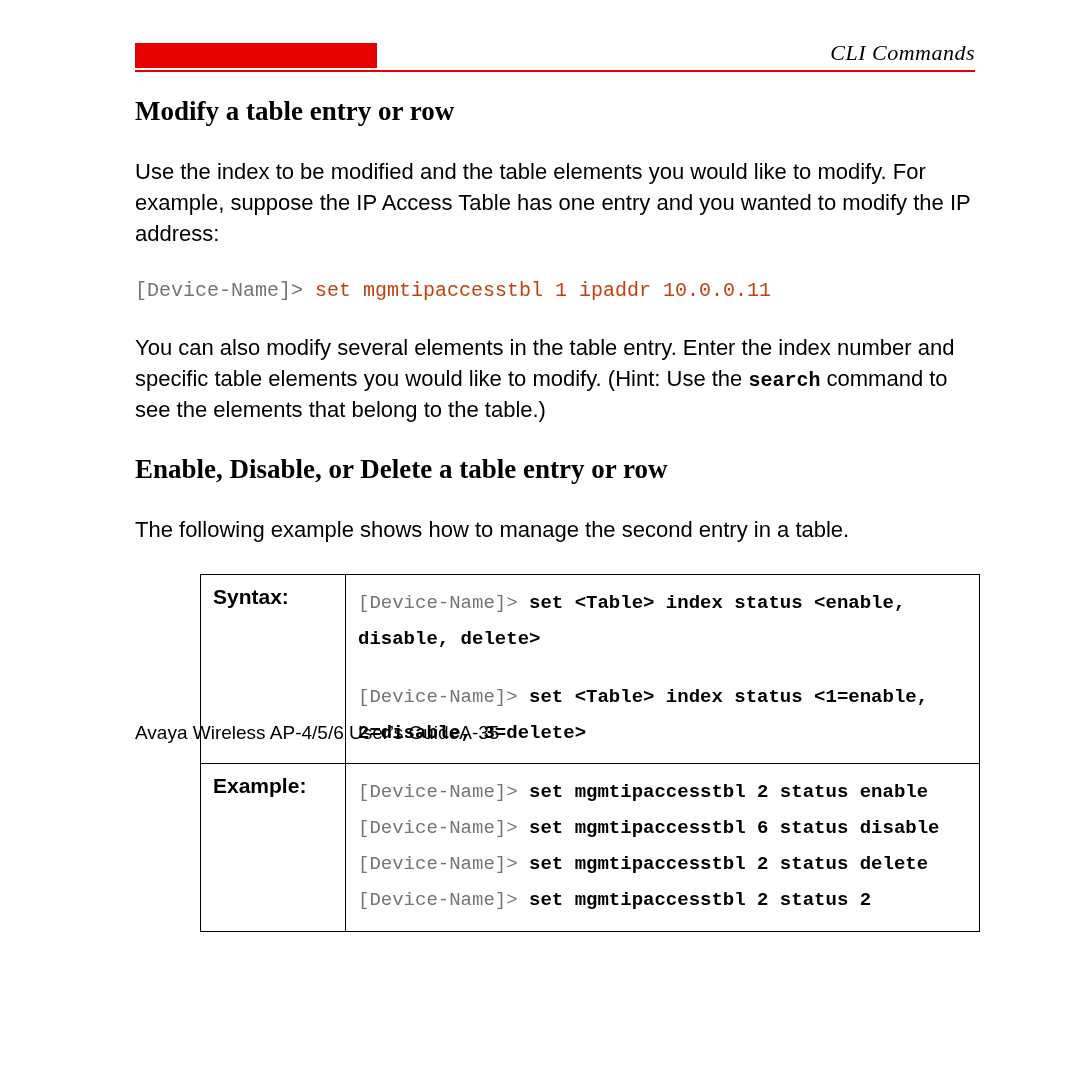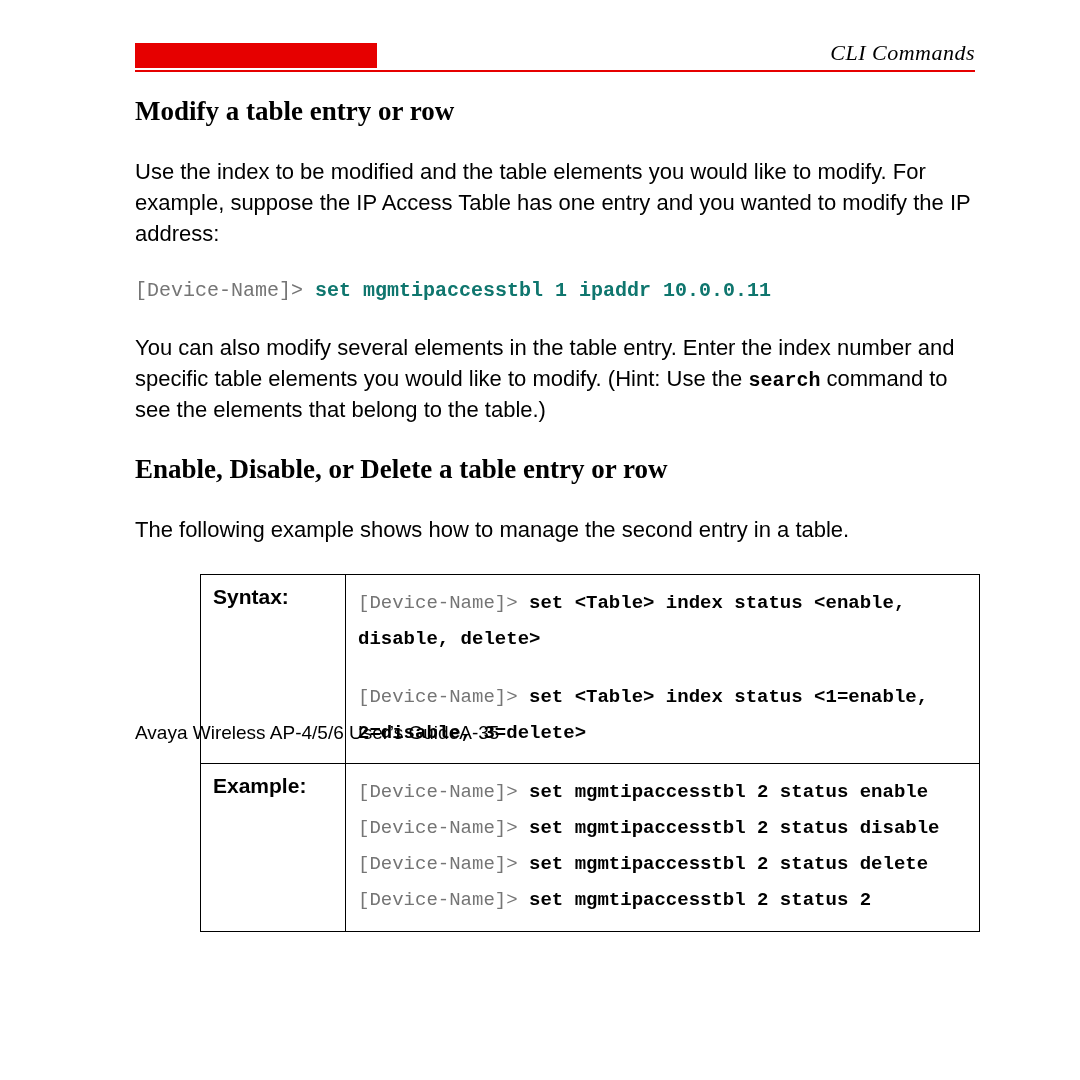--- a/index.html
+++ b/index.html
@@ -57,21 +57,21 @@
   }
   .mono {
     font-family: "Courier New", Courier, monospace;
     font-size: 20px;
     line-height: 1.4;
   }
   .mono-block {
     margin: 0 0 28px 0;
   }
   .prompt { color: #757575; }
-  .bold { font-weight: bold; color: #0f766e; }
+  .bold { font-weight: normal; color: #c2410c; }
   .inline-mono {
     font-family: "Courier New", Courier, monospace;
     font-size: 20px;
     font-weight: bold;
   }
   table.syntax {
     border-collapse: collapse;
     width: 780px;
     margin: 20px 0 0 65px;
     padding-left: 32px;
@@ -151,21 +151,21 @@
         </div>
       </td>
     </tr>
     <tr>
       <td class="label">Example:</td>
       <td>
         <div class="cell-line">
           <span class="prompt">[Device-Name]&gt; </span><span class="bold">set mgmtipaccesstbl 2 status enable</span>
         </div>
         <div class="cell-line">
-          <span class="prompt">[Device-Name]&gt; </span><span class="bold">set mgmtipaccesstbl 2 status disable</span>
+          <span class="prompt">[Device-Name]&gt; </span><span class="bold">set mgmtipaccesstbl 6 status disable</span>
         </div>
         <div class="cell-line">
           <span class="prompt">[Device-Name]&gt; </span><span class="bold">set mgmtipaccesstbl 2 status delete</span>
         </div>
         <div class="cell-line">
           <span class="prompt">[Device-Name]&gt; </span><span class="bold">set mgmtipaccesstbl 2 status 2</span>
         </div>
       </td>
     </tr>
   </tbody>

